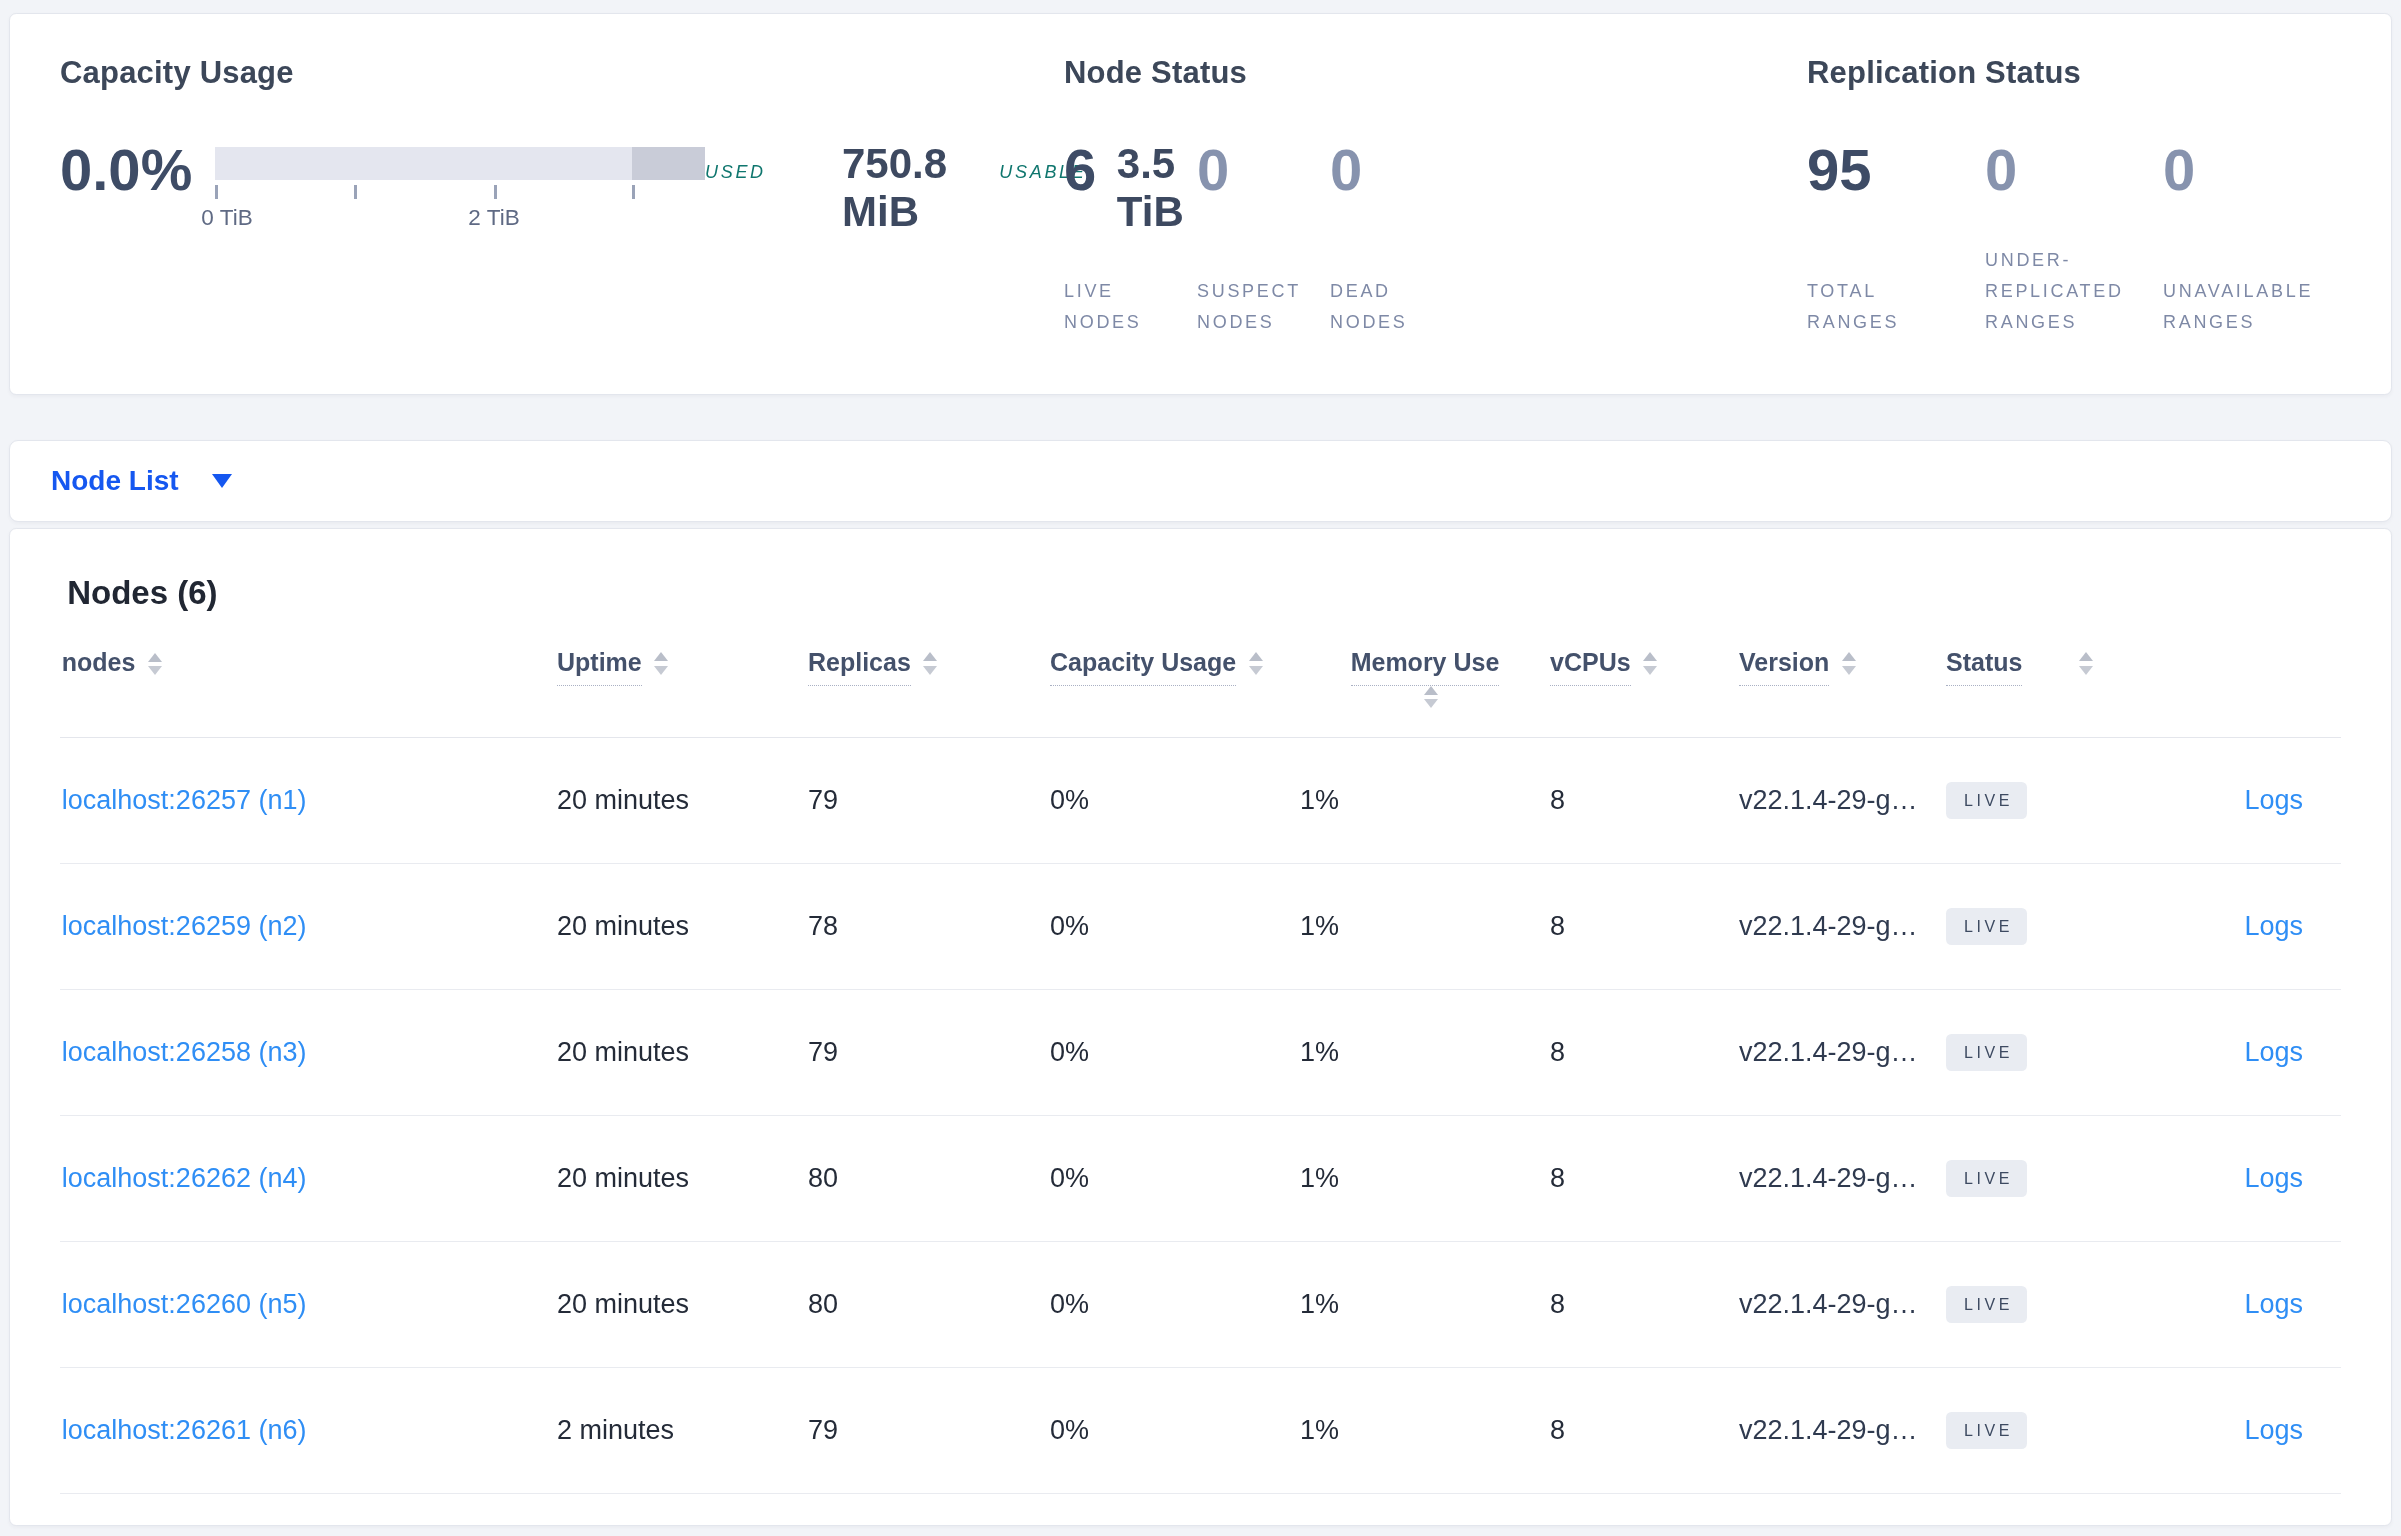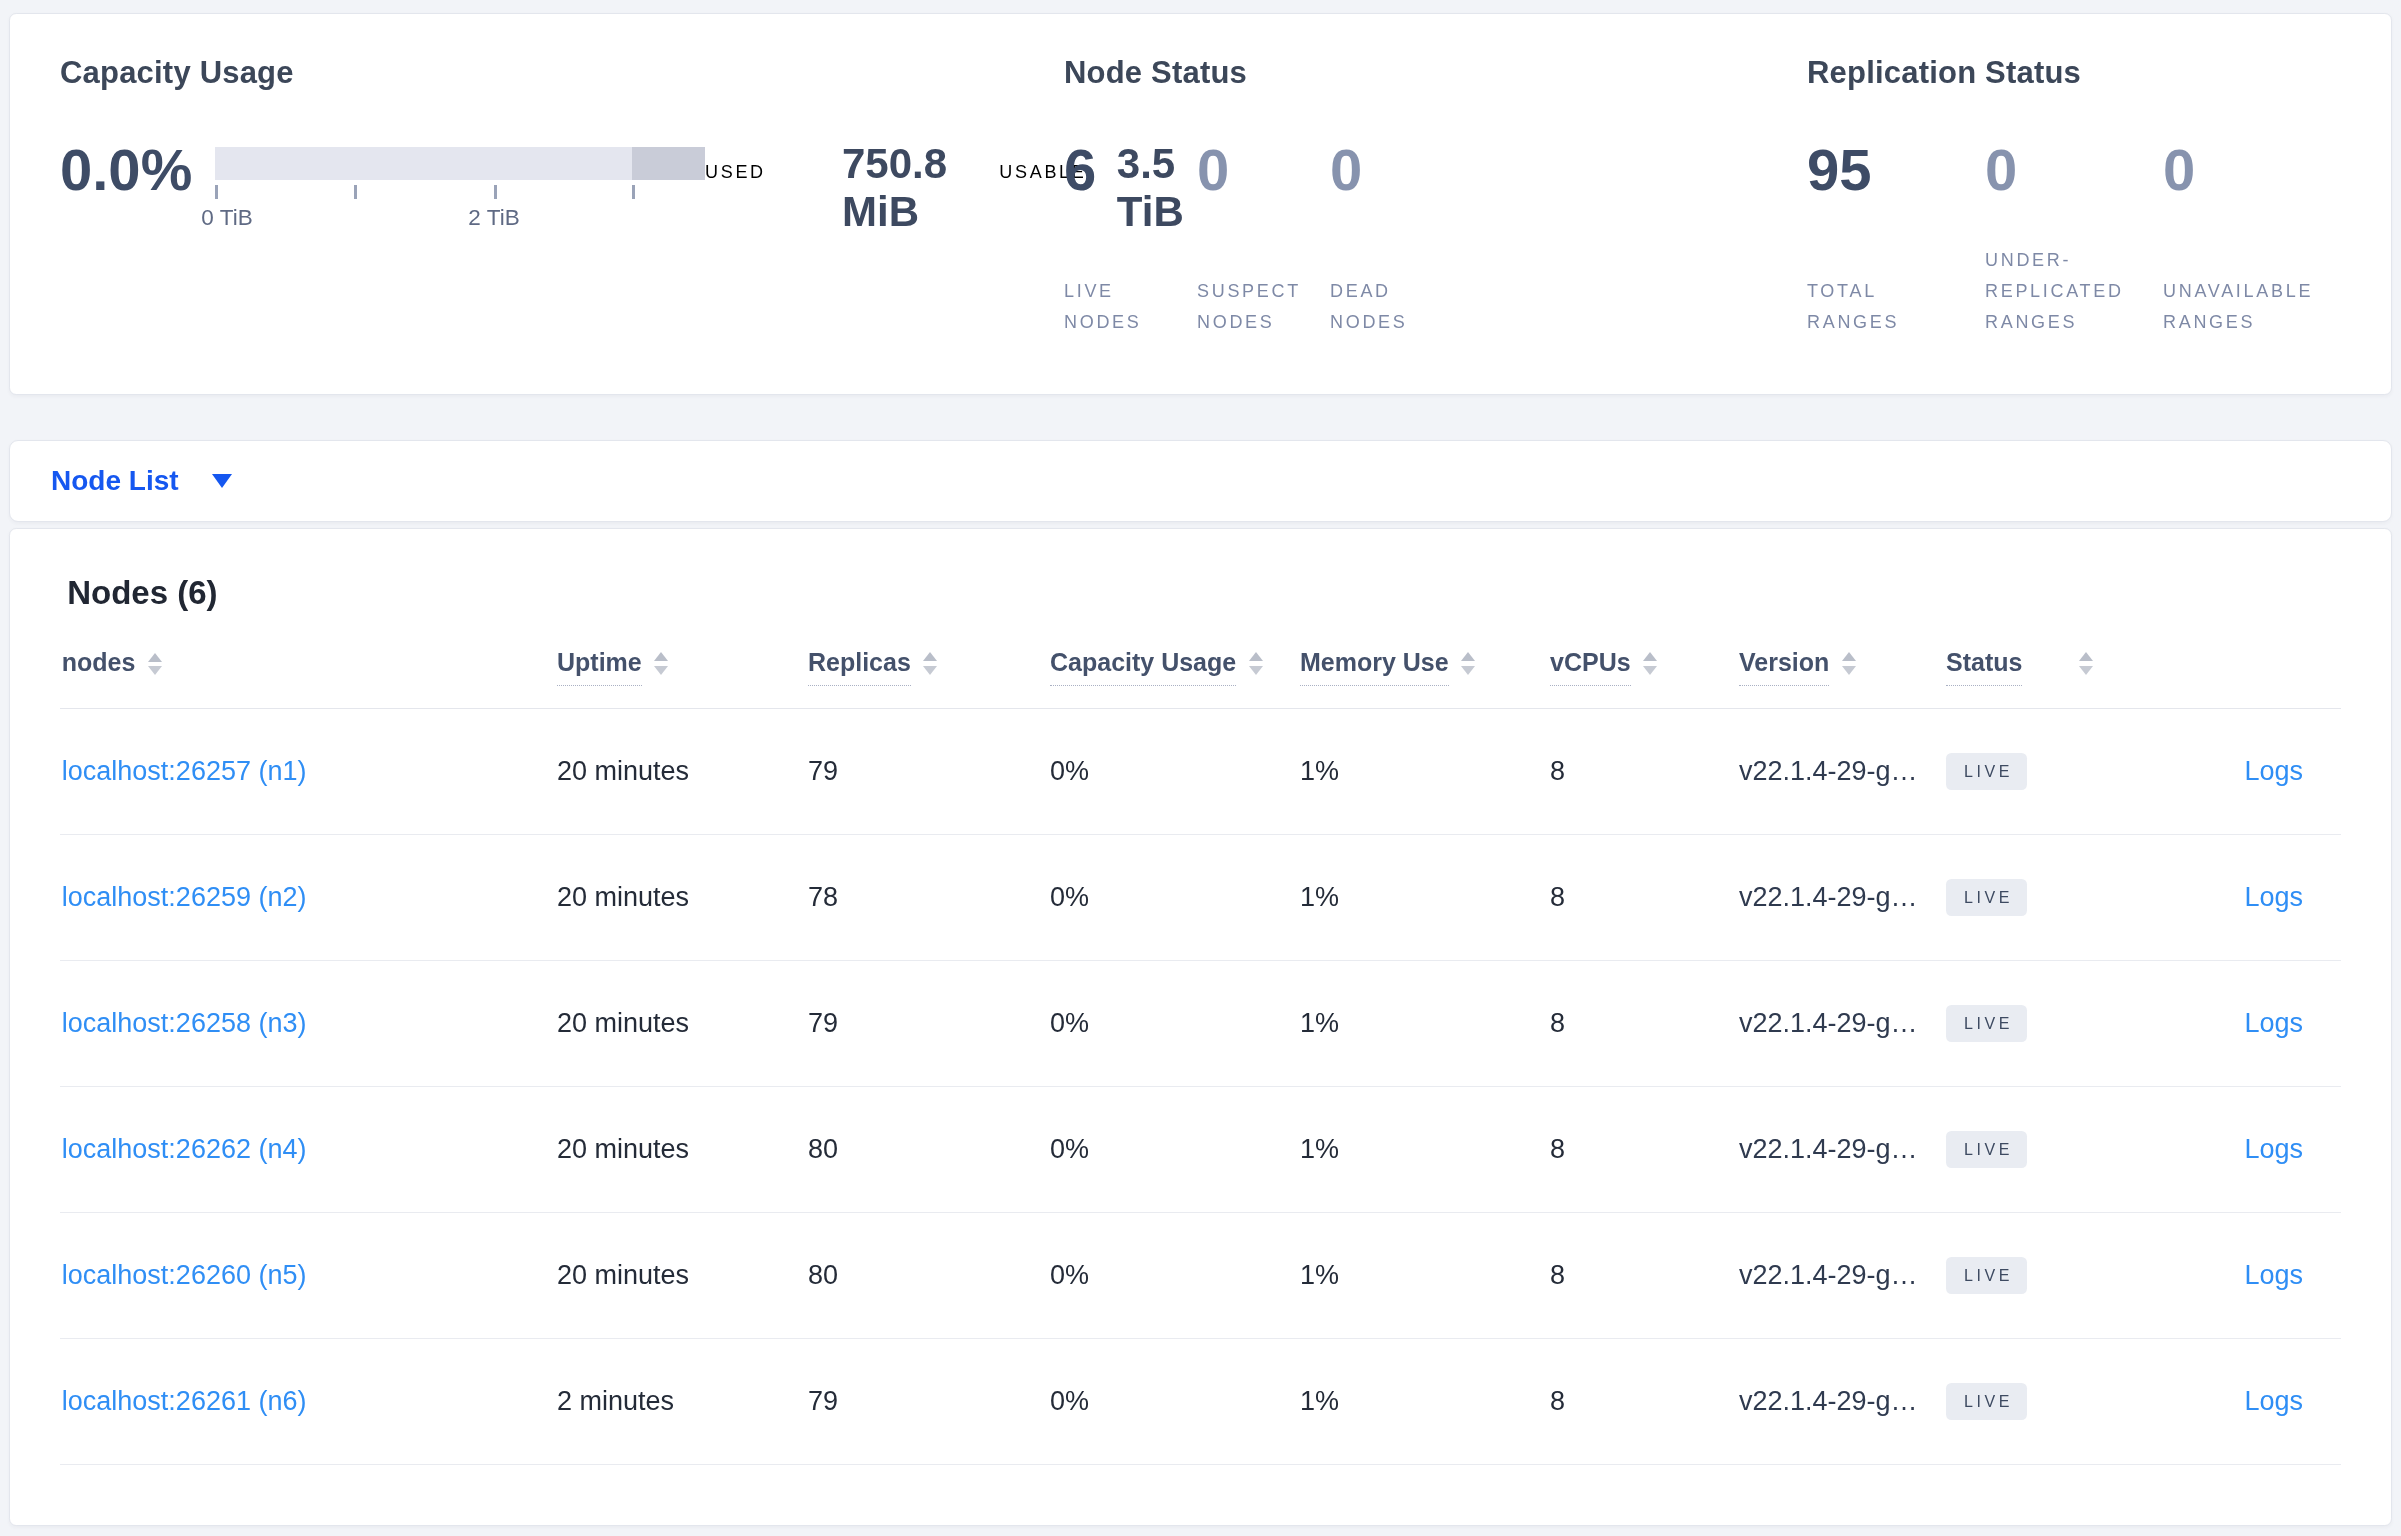--- a/index.html
+++ b/index.html
@@ -94,21 +94,22 @@
     position:absolute;
     transform:translateX(-50%);
     font-size:22.5px;
     color:#5f6a84;
     white-space:nowrap;
   }
   .used-row { display:flex; align-items:baseline; }
   .kicker {
     font-size:18px;
     letter-spacing:2.7px;
-    color:#000000;
+    color:#0f766e;
+    font-style:italic;
   }
   .kicker-used   { width:155px; }
   .kicker-usable { width:133px; }
   .big-val {
     font-size:42px;
     font-weight:600;
     color:#3d4960;
   }
   .val-used { width:178px; }
 
@@ -196,21 +197,21 @@
     height:126px;
     border-bottom:1.8px solid #e9ebf0;
     font-size:27px;
     color:#242b38;
   }
   
   .c-nodes   { width:497px; padding-left:1.8px; }
   .c-uptime  { width:251px; }
   .c-replicas{ width:242px; }
   .c-capacity{ width:250px; }
-  .c-memory  { width:250px; }
+  .c-memory  { width:250px;flex-direction:column; }
   .c-vcpus   { width:189px; }
   .c-version { width:207px; }
   .c-status  { width:174px;gap:44px; }
   .c-logs    { flex:1; display:flex; justify-content:flex-end; padding-right:38px; }
   .thead .c-logs { visibility:hidden; }
 
   a.node-link, a.logs-link {
     color:#2f8ef5;
     text-decoration:none;
     cursor:pointer;

